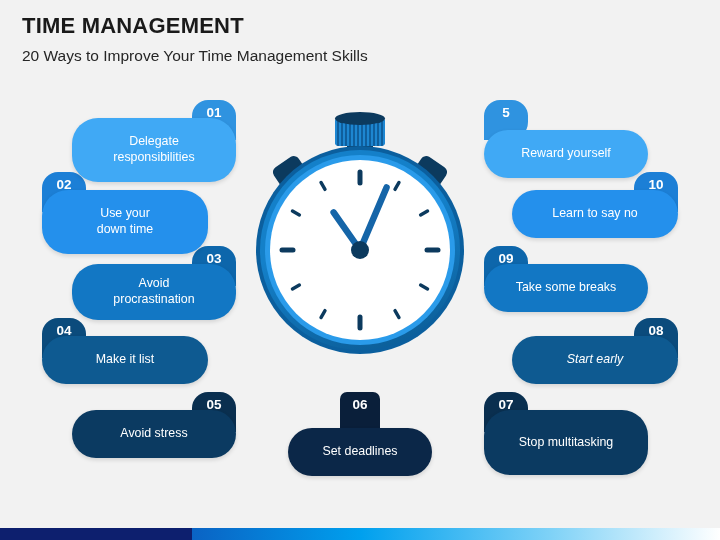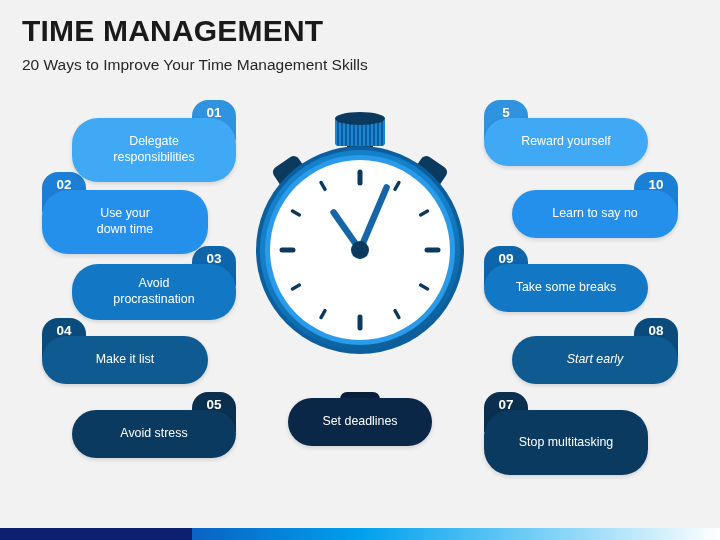--- a/index.html
+++ b/index.html
@@ -21,21 +21,21 @@
   }
 
   
   #header {
     position: absolute;
     left: 22px;
     top: 14px;
     width: 660px;
   }
   #title {
-    font-size: 30px;
+    font-size: 22px;
     font-weight: bold;
     color: #1a1a1a;
     letter-spacing: 0.2px;
     line-height: 1.1;
     margin: 0;
   }
   #subtitle {
     font-size: 15.5px;
     font-weight: normal;
     color: #262626;
@@ -293,30 +293,30 @@
       </div>
     <div class="pill" style="width: 164px; height: 48px; background: rgb(11, 58, 97);">
         <span>Avoid stress</span>
       </div>
   </div>
 
   <div class="pill-group" style="left:288px; top:392px; width:144px;">
     <div class="badge center" style="left: 52px; background: rgb(10, 31, 58);">
         <span>06</span>
       </div>
-    <div class="pill" style="width: 144px; height: 48px; top: 6px; background: rgb(11, 39, 72);">
+    <div class="pill" style="width: 144px; height: 48px; top: 36px; background: rgb(11, 39, 72);">
         <span>Set deadlines</span>
       </div>
   </div>
 
   <div class="pill-group" style="left:484px; top:100px; width:164px;">
     <div class="badge left" style="left: 0px; background: rgb(47, 147, 224);">
         <span>5</span>
       </div>
-    <div class="pill" style="width: 164px; height: 48px; background: rgb(64, 169, 245);">
+    <div class="pill" style="width: 164px; height: 48px; background: rgb(64, 169, 245); margin-top: 12px;">
         <span>Reward yourself</span>
       </div>
   </div>
 
   <div class="pill-group" style="left:512px; top:172px; width:166px;">
     <div class="badge right" style="right: 0px; background: rgb(28, 127, 214);">
         <span>10</span>
       </div>
     <div class="pill" style="width: 166px; height: 48px; background: rgb(36, 144, 236);">
         <span>Learn to say no</span>

